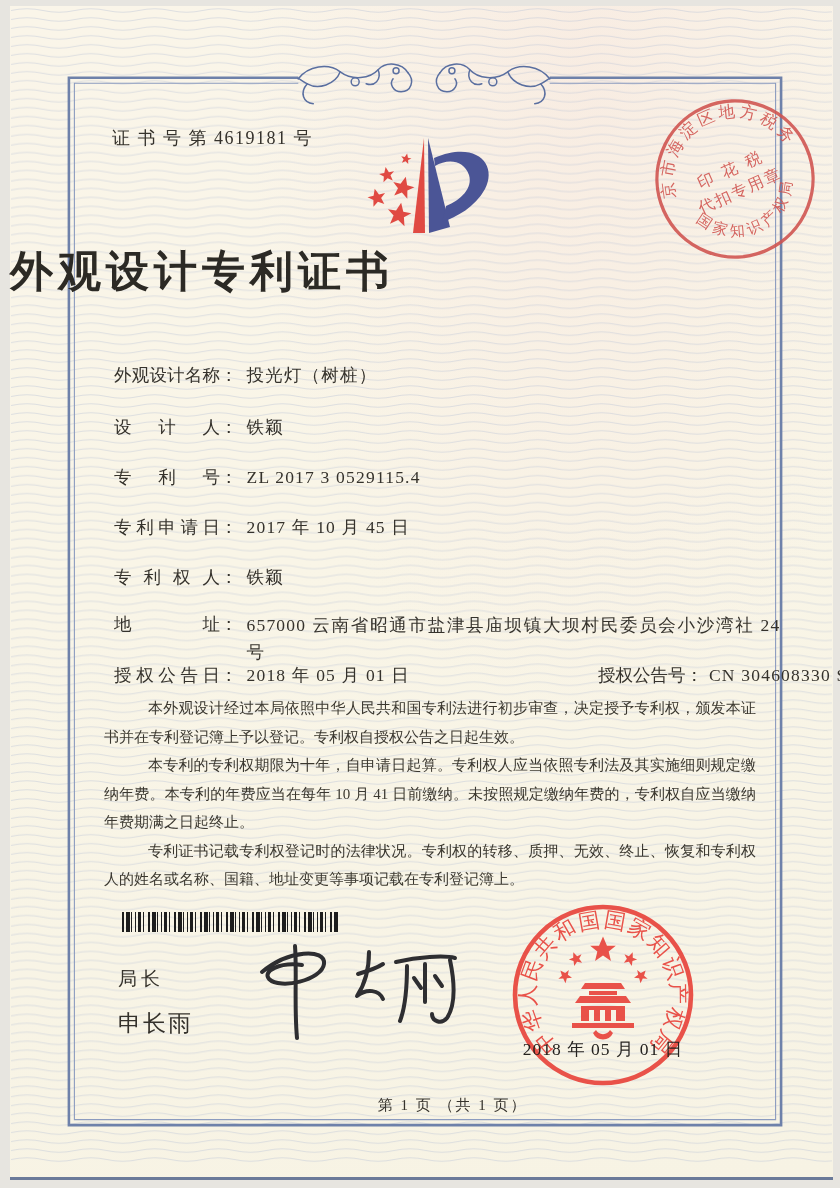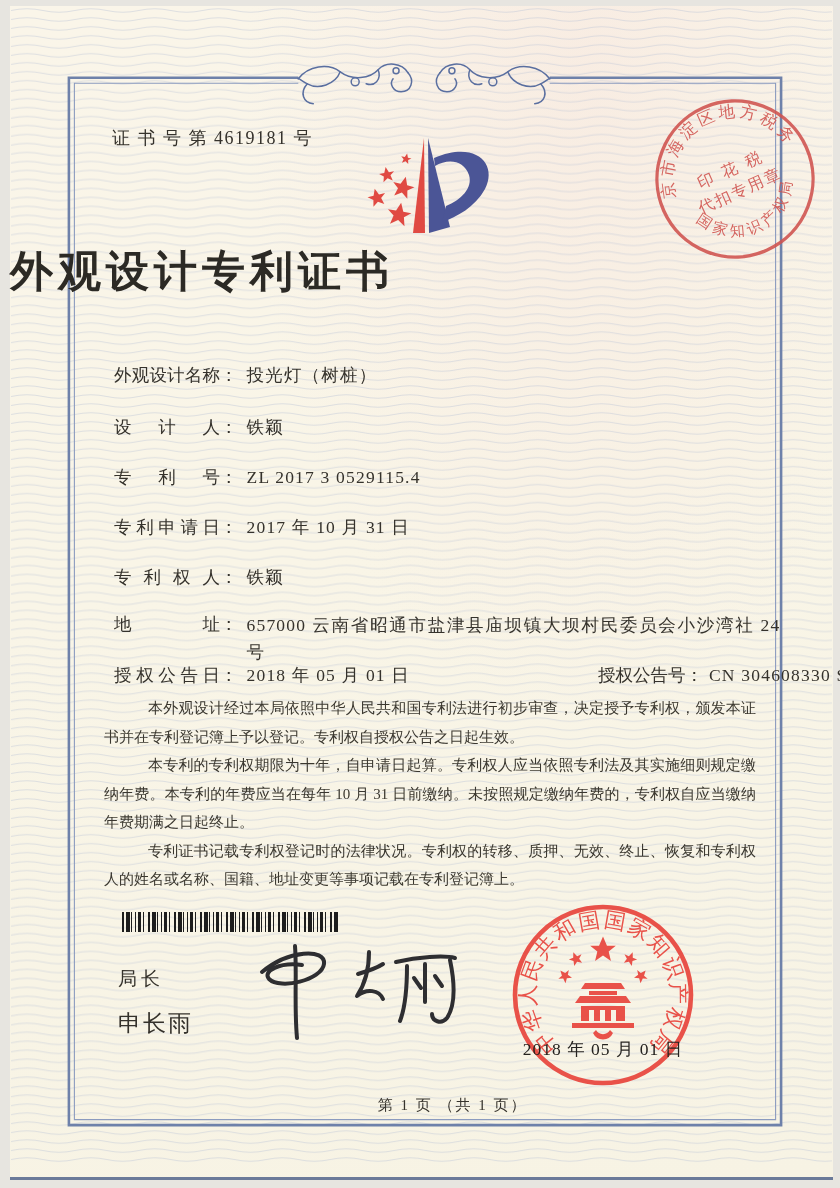--- a/index.html
+++ b/index.html
@@ -135,38 +135,38 @@
     <div class="row" style="top:409px">
       <span class="lbl">设计人</span><span class="cln">：</span><span class="val">铁颖</span>
     </div>
     <div class="row" style="top:357px">
       <span class="lbl">外观设计名称</span><span class="cln">：</span><span class="val">投光灯（树桩）</span>
     </div>
     <div class="row" style="top:459px">
       <span class="lbl">专利号</span><span class="cln">：</span><span class="val">ZL 2017 3 0529115.4</span>
     </div>
     <div class="row" style="top:509px">
-      <span class="lbl">专利申请日</span><span class="cln">：</span><span class="val">2017 年 10 月 31 日</span>
+      <span class="lbl">专利申请日</span><span class="cln">：</span><span class="val">2017 年 10 月 45 日</span>
     </div>
     <div class="row" style="top:559px">
       <span class="lbl">专利权人</span><span class="cln">：</span><span class="val">铁颖</span>
     </div>
     <div class="row" style="top:606px">
       <span class="lbl">地址</span><span class="cln">：</span><span class="val-wrap">657000 云南省昭通市盐津县庙坝镇大坝村民委员会小沙湾社 24 号</span>
     </div>
     <div class="row" style="top:657px">
       <span class="lbl">授权公告日</span><span class="cln">：</span><span class="val">2018 年 05 月 01 日</span>
       <span class="grant-right">
         <span>授权公告号</span><span class="cln">：</span><span class="val">CN 304608330 S</span>
       </span>
     </div>
 
     <div class="body-text">
       <p>本外观设计经过本局依照中华人民共和国专利法进行初步审查，决定授予专利权，颁发本证书并在专利登记簿上予以登记。专利权自授权公告之日起生效。</p>
-      <p>本专利的专利权期限为十年，自申请日起算。专利权人应当依照专利法及其实施细则规定缴纳年费。本专利的年费应当在每年 10 月 31 日前缴纳。未按照规定缴纳年费的，专利权自应当缴纳年费期满之日起终止。</p>
+      <p>本专利的专利权期限为十年，自申请日起算。专利权人应当依照专利法及其实施细则规定缴纳年费。本专利的年费应当在每年 10 月 41 日前缴纳。未按照规定缴纳年费的，专利权自应当缴纳年费期满之日起终止。</p>
       <p>专利证书记载专利权登记时的法律状况。专利权的转移、质押、无效、终止、恢复和专利权人的姓名或名称、国籍、地址变更等事项记载在专利登记簿上。</p>
     </div>
 
     <div class="barcode"></div>
 
     <div class="director-title">局长</div>
     <div class="director-name">申长雨</div>
 
     <svg class="signature" width="225" height="105" viewBox="0 0 225 105">
       <g fill="none" stroke="#2e2e31" stroke-width="4" stroke-linecap="round" stroke-linejoin="round">

